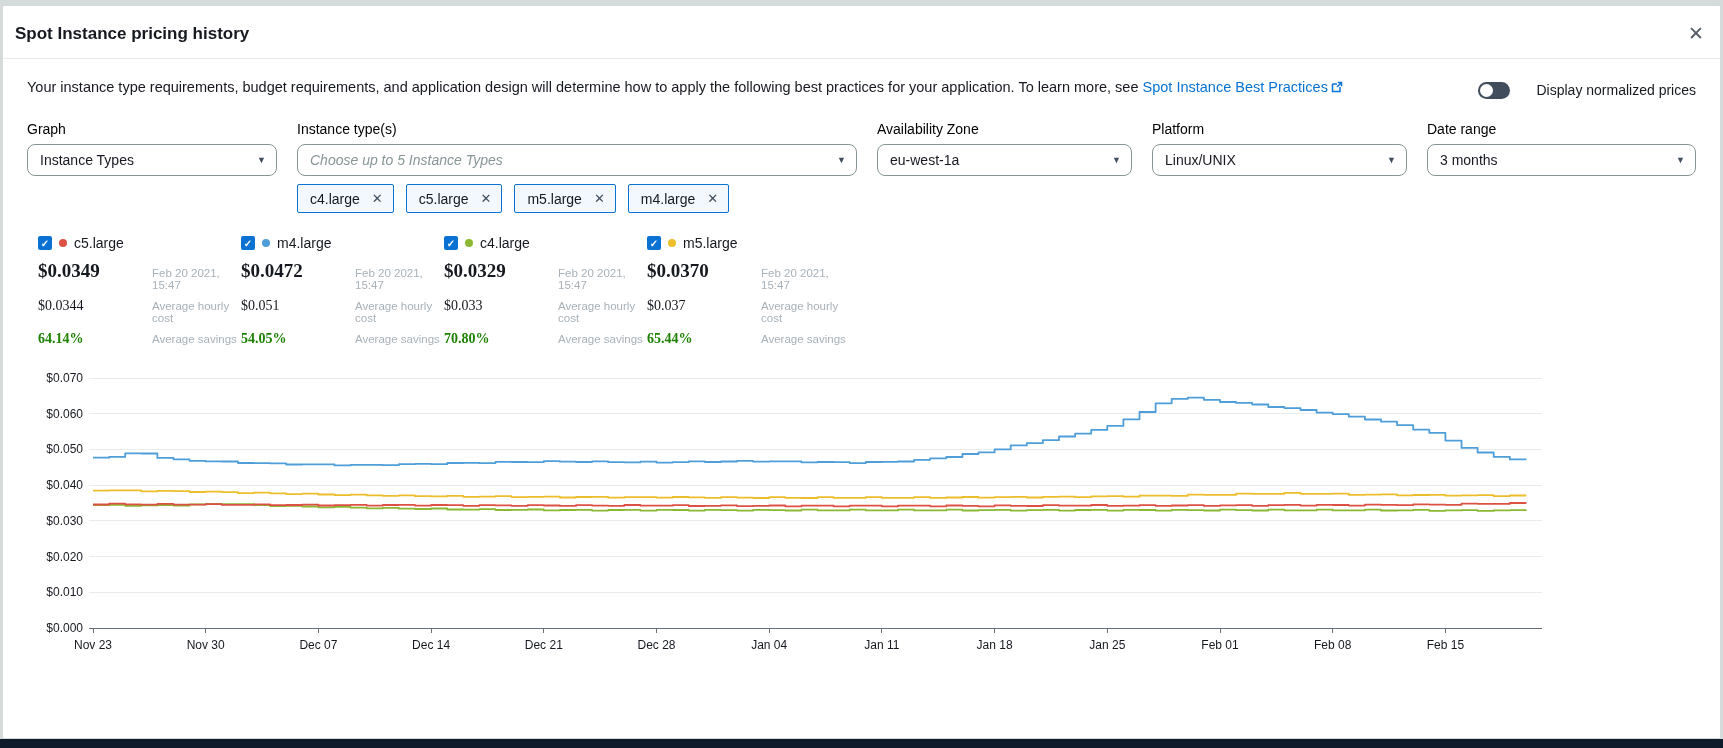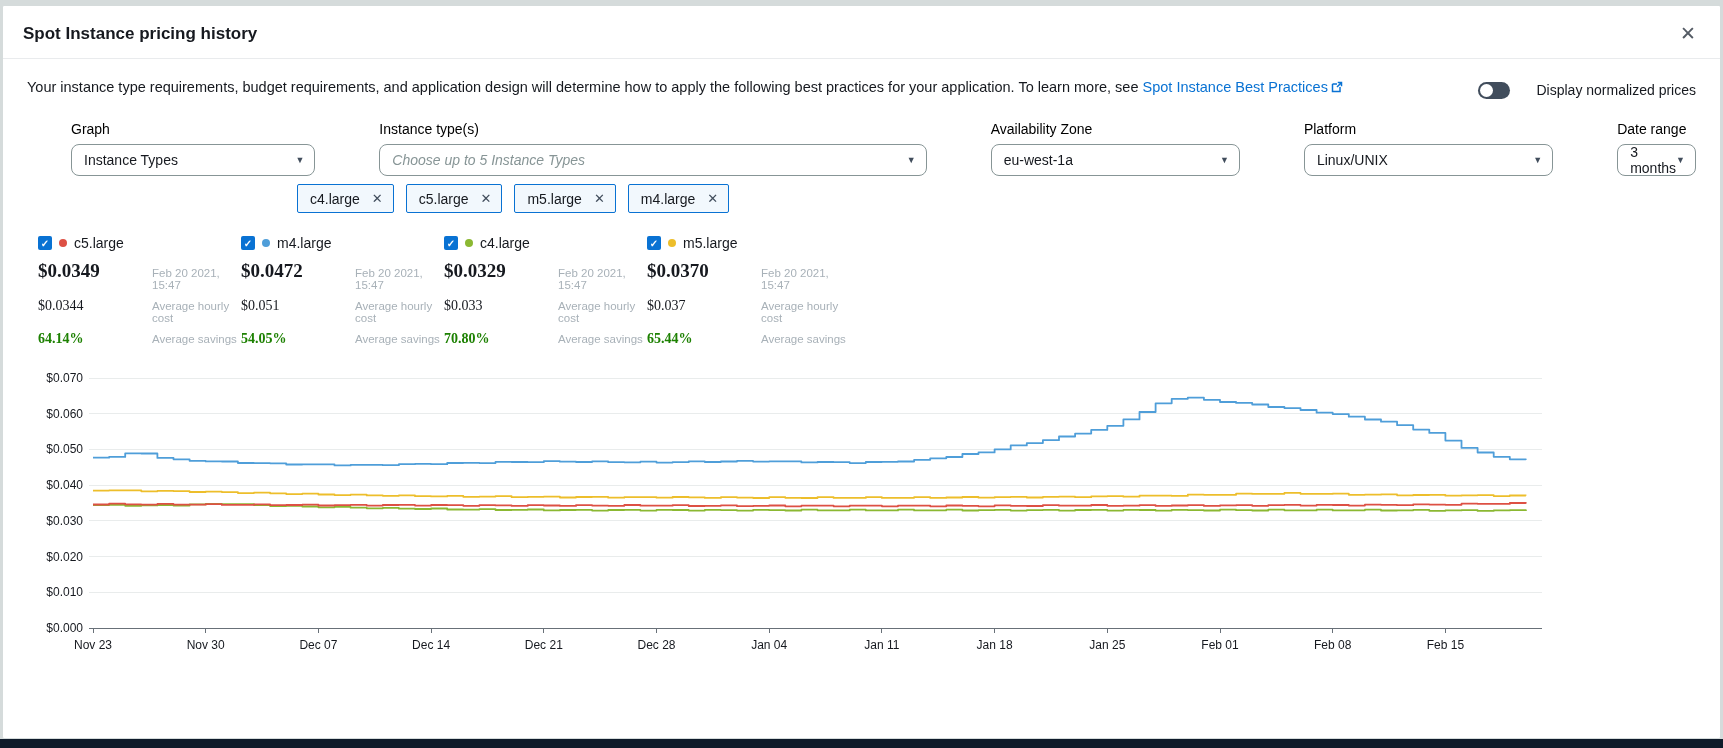--- a/index.html
+++ b/index.html
@@ -12,21 +12,21 @@
     font-size:14px;
   }
   .viewport { position:relative; width:1723px; height:748px; }
   .bottom-bar { position:absolute; left:0; right:0; bottom:0; height:9px; background:#0f1b2a; }
   .modal {
     position:absolute; left:2px; top:5px; width:1719px; height:734px;
     background:#fff; border:1px solid #d5dbdb; border-radius:2px; overflow:hidden;
   }
   .modal-header {
     display:flex; justify-content:space-between; align-items:center;
-    padding:16px 20px 13px; border-bottom:1px solid #e9ebed;
+    padding:16px 12px 13px; border-bottom:1px solid #e9ebed;
   }
   .modal-title { font-size:17px; font-weight:700; color:#16191f; }
   .close-btn {
     background:none; border:none; cursor:pointer; font-size:19px; line-height:1;
     color:#545b64; padding:2px 4px;
   }
   .content { padding:17px 24px 0 24px; }
 
   
   .intro-row { display:flex; align-items:center; margin-bottom:22px; }
@@ -36,21 +36,21 @@
   .toggle-group { margin-left:auto; display:flex; align-items:center; gap:26px; white-space:nowrap; padding-top:5px; }
   .toggle {
     width:32px; height:17px; border-radius:9px; background:#414d5c; border:none;
     position:relative; cursor:pointer; flex:0 0 auto;
   }
   .toggle .knob { position:absolute; left:2px; top:2px; width:13px; height:13px; border-radius:50%; background:#fff; }
   .toggle-label { font-size:14px; }
 
   
   .filters { display:flex; gap:20px; }
-  .filter { display:flex; flex-direction:column;margin-left:44px; }
+  .filter { display:flex; flex-direction:column; }
   .f-graph { width:250px; } .f-instance { width:560px; }
   .f-az { width:255px;justify-content:center; } .f-platform { width:255px; } .f-date { flex:1; }
   .filter-label { font-size:14px; color:#000; margin-bottom:7px; }
   .select {
     height:32px; background:#fff; border:1px solid #879596; border-radius:8px;
     display:flex; align-items:center; justify-content:space-between;
     padding:0 10px 0 12px; font-size:14px; cursor:pointer;
   }
   .select .placeholder { color:#879596; font-style:italic; }
   .caret { font-size:9px; color:#414d5c; line-height:1; }

